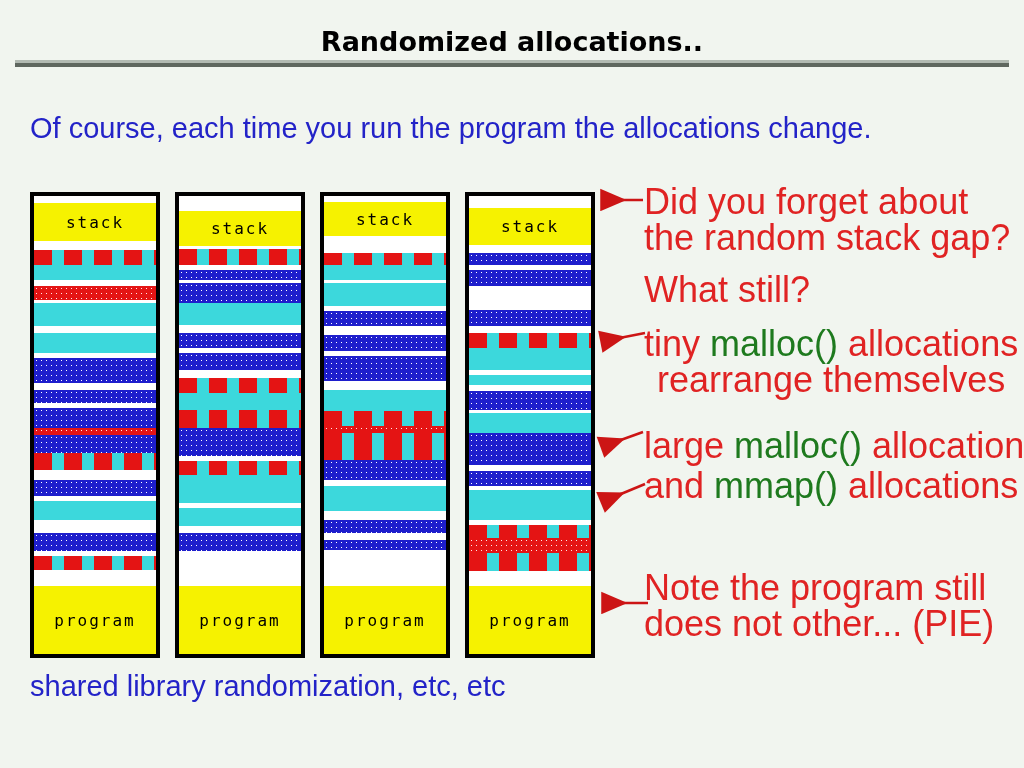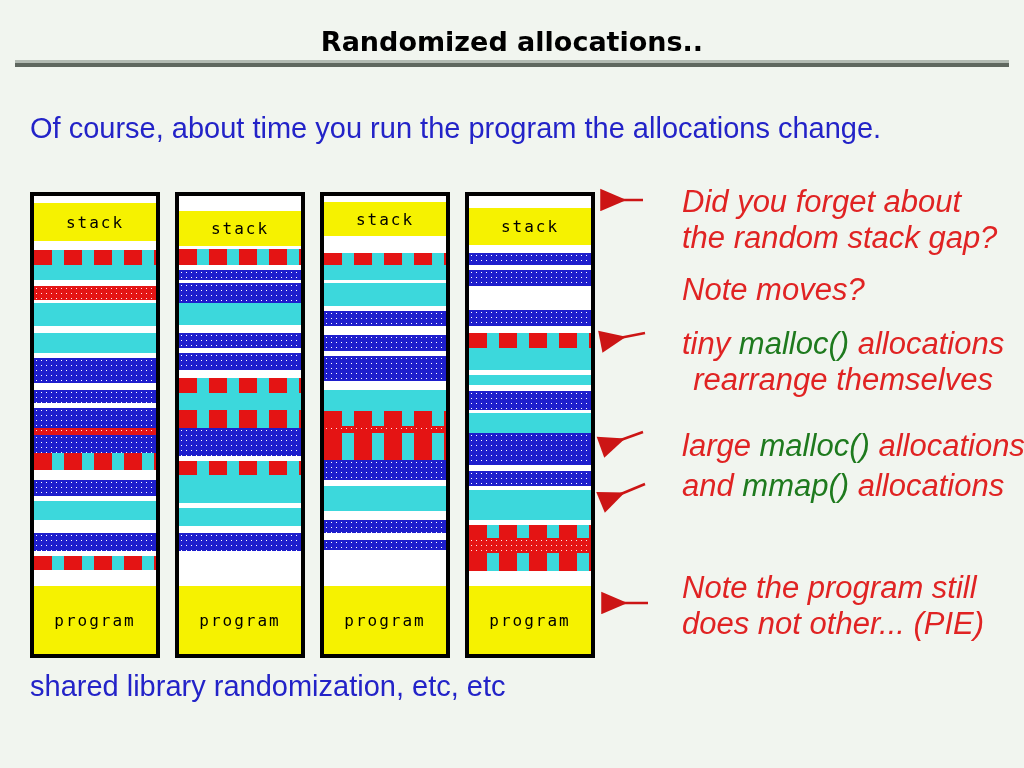--- a/index.html
+++ b/index.html
@@ -56,22 +56,22 @@
   }
   .band-redhatch {
     background-color:#e41414;
     background-image:radial-gradient(#ffe9e9 22%, rgba(0,0,0,0) 26%);
     background-size:5px 5px;
   }
 
   .arrows { position:absolute; left:0; top:0; width:1024px; height:768px; pointer-events:none; }
 
   .ann {
-    position:absolute; left:682px;
-    font-size:31px; line-height:36px; color:#e02323; white-space:nowrap;font-style:italic;
+    position:absolute; left:644px;
+    font-size:36px; line-height:36px; color:#e02323; white-space:nowrap;
   }
   .fn { color:#1e7a1e; }
   .ann-stack-gap { top:184px; }
   .ann-what-moves { top:272px; }
   .ann-tiny { top:326px;text-align:center; }
   .ann-large { top:416px;margin-top:12px; }
   .ann-mmap { top:468px; }
   .ann-pie { top:570px; }
 
   .footer {
@@ -83,21 +83,21 @@
 <body>
 
 <div class="slide">
 
   <div class="title">Randomized allocations..</div>
   <div class="title-rule">
     <div class="light"></div>
     <div class="dark"></div>
   </div>
 
-  <div class="intro">Of course, about time you run the program the allocations change.</div>
+  <div class="intro">Of course, each time you run the program the allocations change.</div>
 
   <div id="columns">
       <div class="memcol" style="left: 30px;">
         <div class="band band-gap" style="height: 7px;"></div>
         <div class="band band-stack" style="height: 38px;">stack</div>
         <div class="band band-gap" style="height: 9px;"></div>
         <div class="band band-tiny" style="height: 15px;"></div>
         <div class="band band-cyan" style="height: 15px;"></div>
         <div class="band band-gap" style="height: 6px;"></div>
         <div class="band band-redhatch" style="height: 14px;"></div>
@@ -230,21 +230,21 @@
       <path d="M648,603 L605,603" marker-end="url(#ah)"></path>
     </g>
   </svg>
 
   <div class="ann ann-stack-gap">
     <div>Did you forget about</div>
     <div>the random stack gap?</div>
   </div>
 
   <div class="ann ann-what-moves">
-    <div>Note moves?</div>
+    <div>What still?</div>
   </div>
 
   <div class="ann ann-tiny">
     <div><span>tiny </span><span class="fn">malloc()</span><span> allocations</span></div>
     <div>rearrange themselves</div>
   </div>
 
   <div class="ann ann-large">
     <div><span>large </span><span class="fn">malloc()</span><span> allocations</span></div>
   </div>

